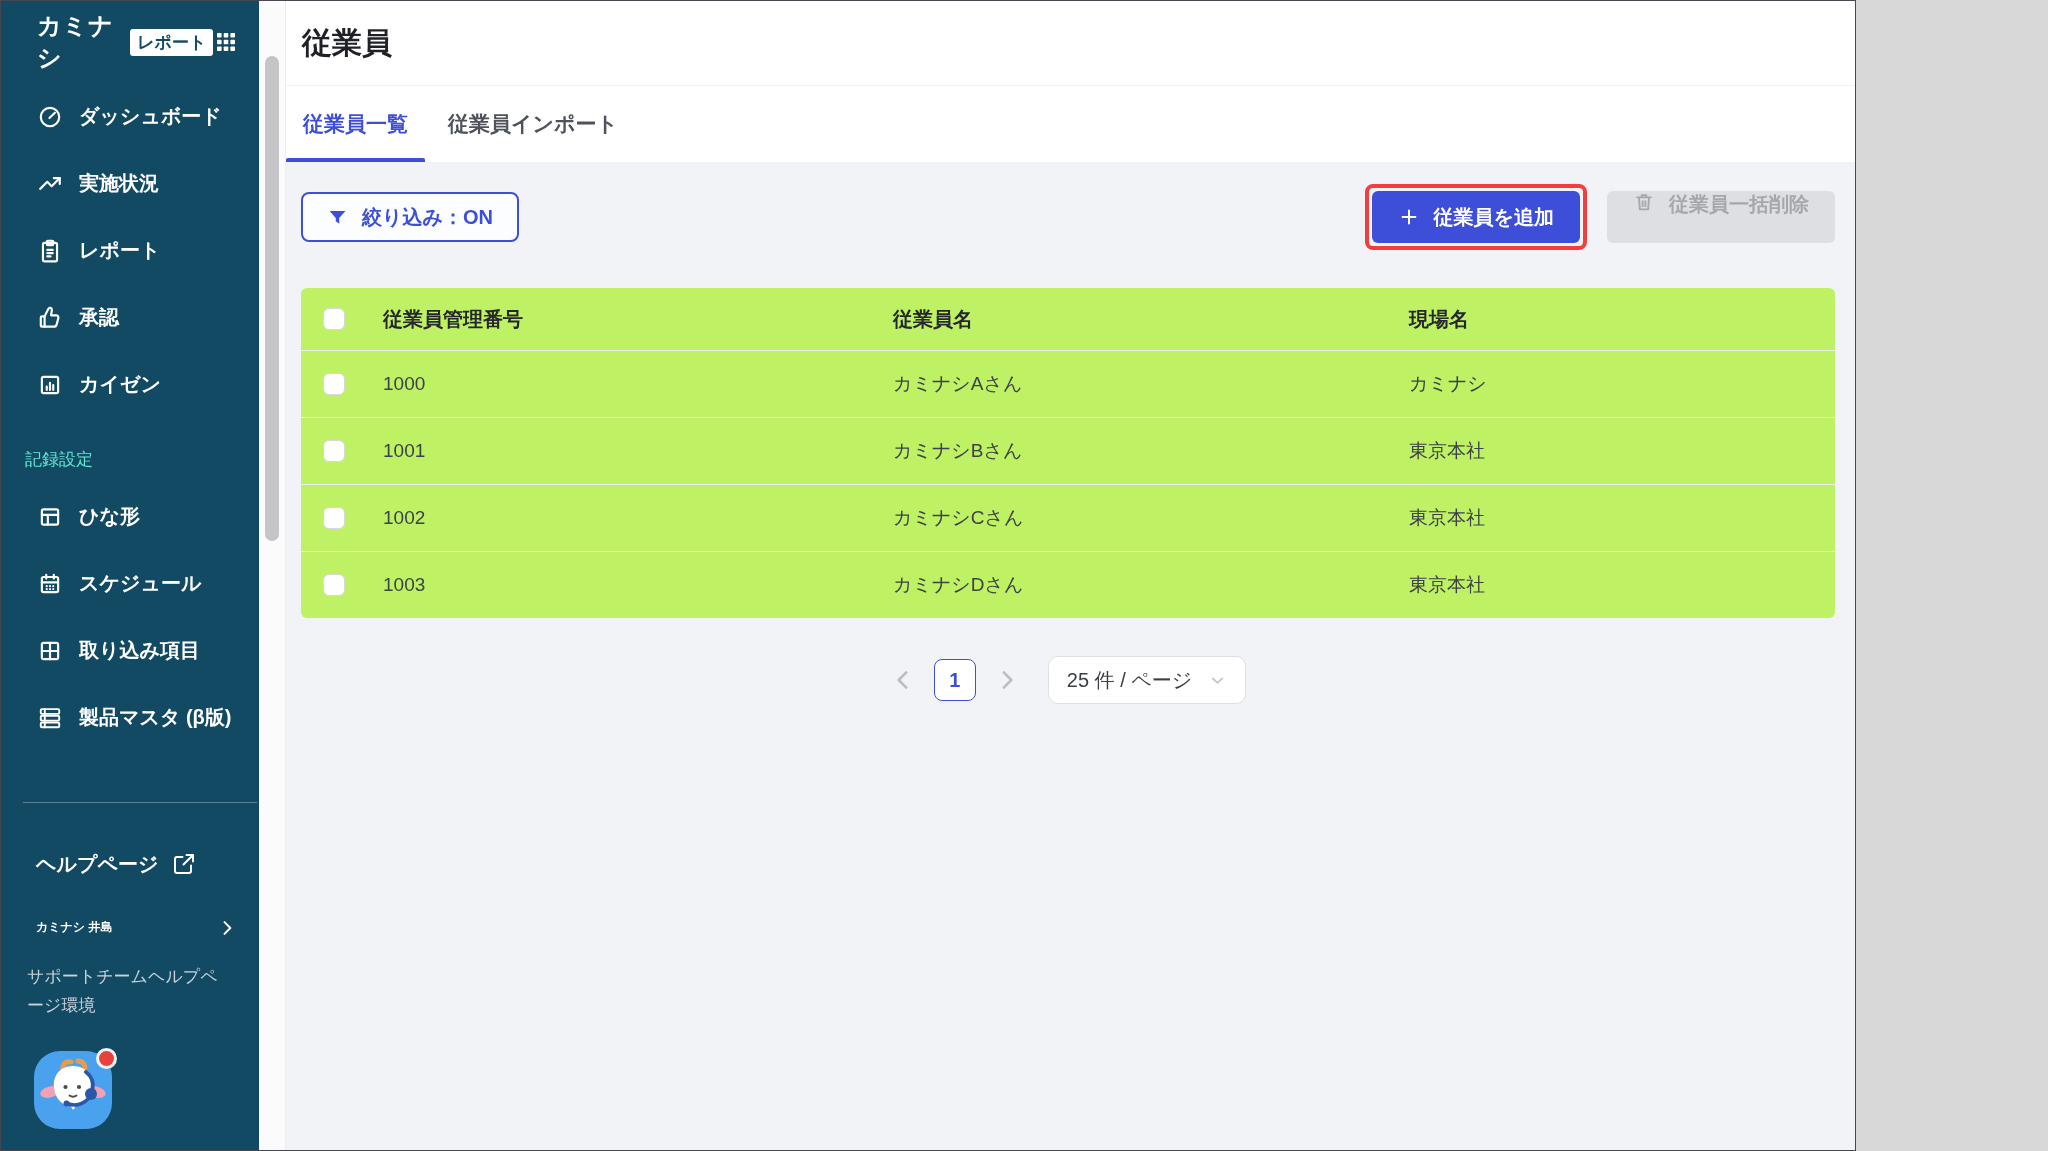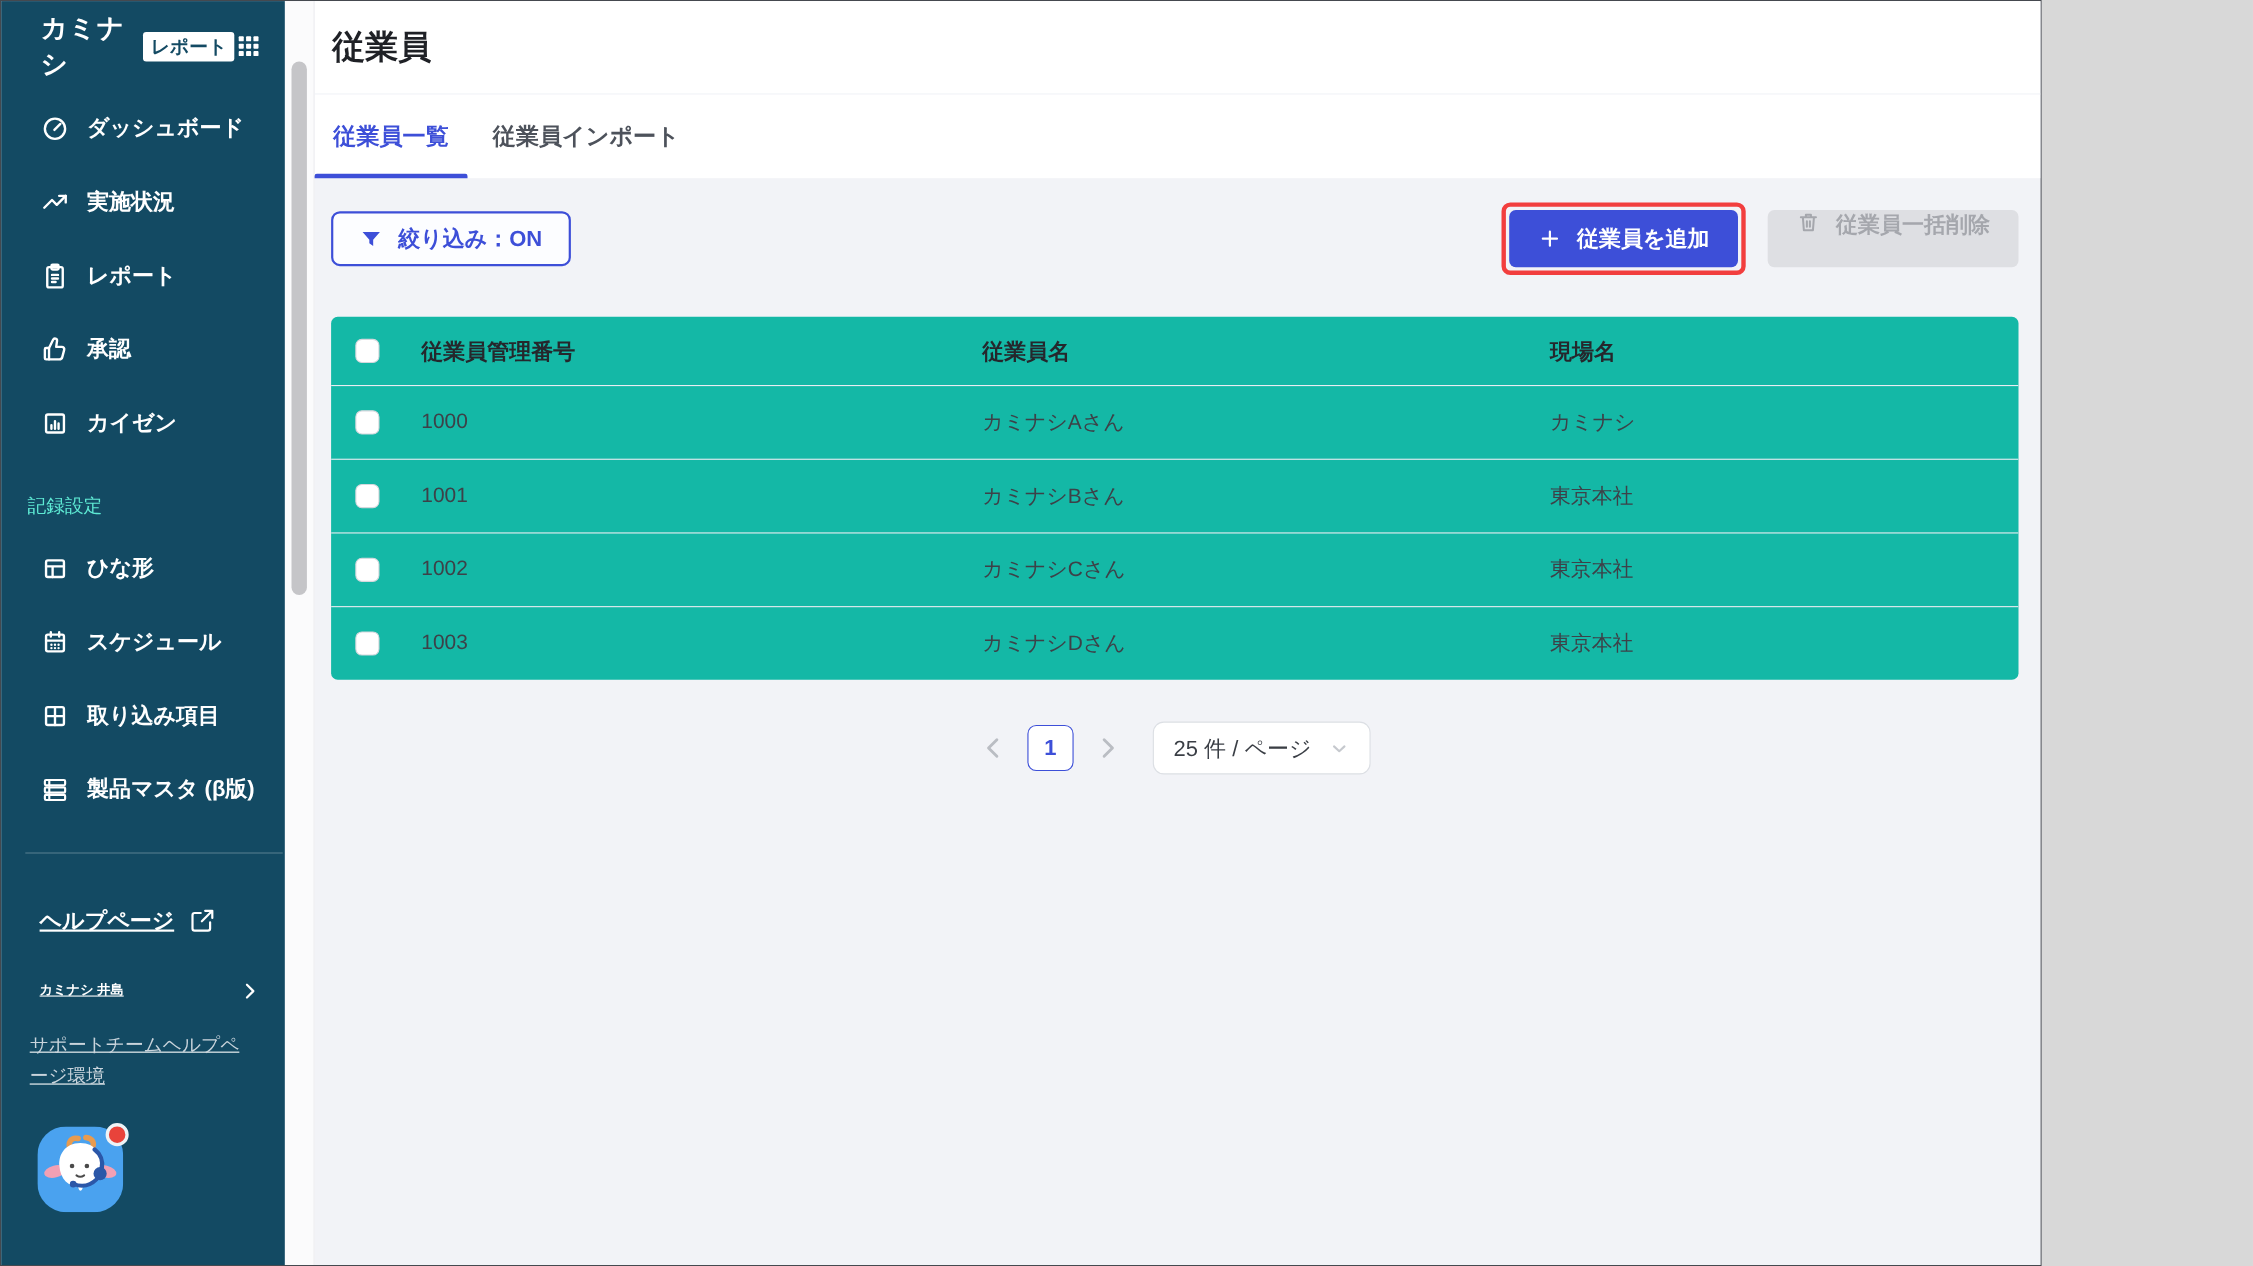--- a/index.html
+++ b/index.html
@@ -23,21 +23,21 @@
   .apps-btn{margin-left:auto;width:30px;height:30px;display:flex;align-items:center;justify-content:center;cursor:pointer;color:#fff;}
   .apps-btn .svgi{width:24px;height:24px;}
 
   .nav{display:flex;flex-direction:column;}
   .nav-item{display:flex;align-items:center;gap:16px;height:67px;padding-left:36px;
             font-size:20px;font-weight:700;cursor:pointer;white-space:nowrap;}
   .nav-icon{width:26px;height:26px;flex:none;display:flex;}
   .nav-icon .svgi{width:26px;height:26px;}
   .section-label{padding:30px 0 12px 24px;font-size:17px;font-weight:400;color:#5eead4;}
 
-  .sidebar-bottom{margin-top:auto;padding-bottom:48px;text-decoration:underline;}
+  .sidebar-bottom{margin-top:auto;padding-bottom:21px;}
   .sb-divider{border-top:1px solid rgba(255,255,255,.3);margin-left:22px;width:234px;}
   .help-row{display:flex;align-items:center;gap:14px;padding-left:35px;margin-top:48px;
             font-size:20px;font-weight:700;cursor:pointer;}
   .help-row .svgi{width:24px;height:24px;}
   .user-row{display:flex;align-items:center;padding:0 22px 0 35px;margin-top:40px;
             font-size:12px;font-weight:700;cursor:pointer;}
   .user-row .chev{margin-left:auto;width:20px;height:20px;display:flex;}
   .user-row .chev .svgi{width:20px;height:20px;}
   .env-text{margin-top:24px;padding-left:26px;width:230px;font-size:17px;line-height:1.75;color:#c9d4dc;}
   .mascot-wrap{position:relative;margin:30px 0 0 33px;width:78px;height:78px;cursor:pointer;}
@@ -67,21 +67,21 @@
   .filter-btn .svgi{width:21px;height:21px;}
   .toolbar-right{margin-left:auto;display:flex;align-items:center;gap:20px;}
   .annotation{border:4px solid var(--red);border-radius:8px;padding:3px;}
   .add-btn{height:52px;padding:0 26px;background:var(--blue);color:#fff;border:none;border-radius:6px;
            font-size:20px;font-weight:600;display:inline-flex;align-items:center;gap:14px;cursor:pointer;}
   .add-btn .svgi{width:22px;height:22px;}
   .delete-btn{height:52px;padding:0 26px;background:#dedfe3;color:#a5a7ad;border:none;border-radius:6px;
               font-size:20px;font-weight:600;display:inline-flex;align-items:flex-start;gap:14px;cursor:default;}
   .delete-btn .svgi{width:22px;height:22px;}
 
-  .table-card{margin-top:38px;background:#14b8a6;border-radius:6px;overflow:hidden;}
+  .table-card{margin-top:38px;background:#bef264;border-radius:6px;overflow:hidden;}
   .trow{display:flex;align-items:center;height:67px;border-top:1px solid #e9edf2;font-size:19px;color:#3d4148;}
   .trow.head{height:62px;border-top:none;font-size:20px;font-weight:700;color:#25272c;}
   .c-check{width:82px;flex:none;padding-left:22px;display:flex;align-items:center;}
   .c-id{width:510px;flex:none;}
   .c-name{width:516px;flex:none;}
   .c-site{flex:1;}
   .checkbox{width:22px;height:22px;border:1.5px solid #d5d8dd;border-radius:6px;background:#fff;cursor:pointer;}
 
   .pagination{margin-top:38px;display:flex;align-items:center;justify-content:center;}
   .pg-nav{width:26px;height:26px;color:#babdc3;display:flex;cursor:pointer;}

